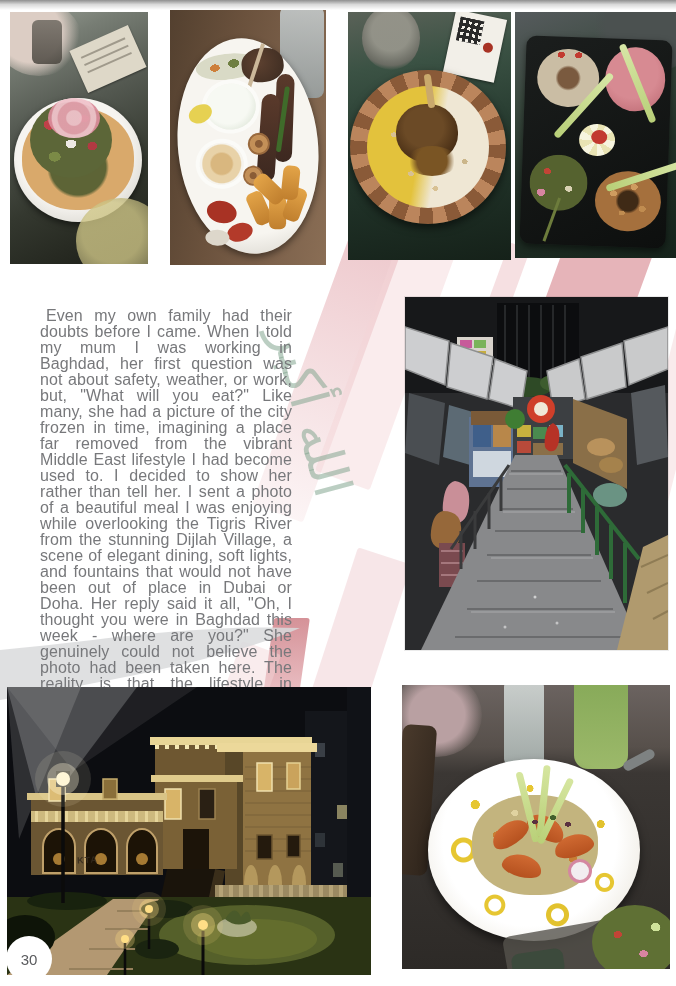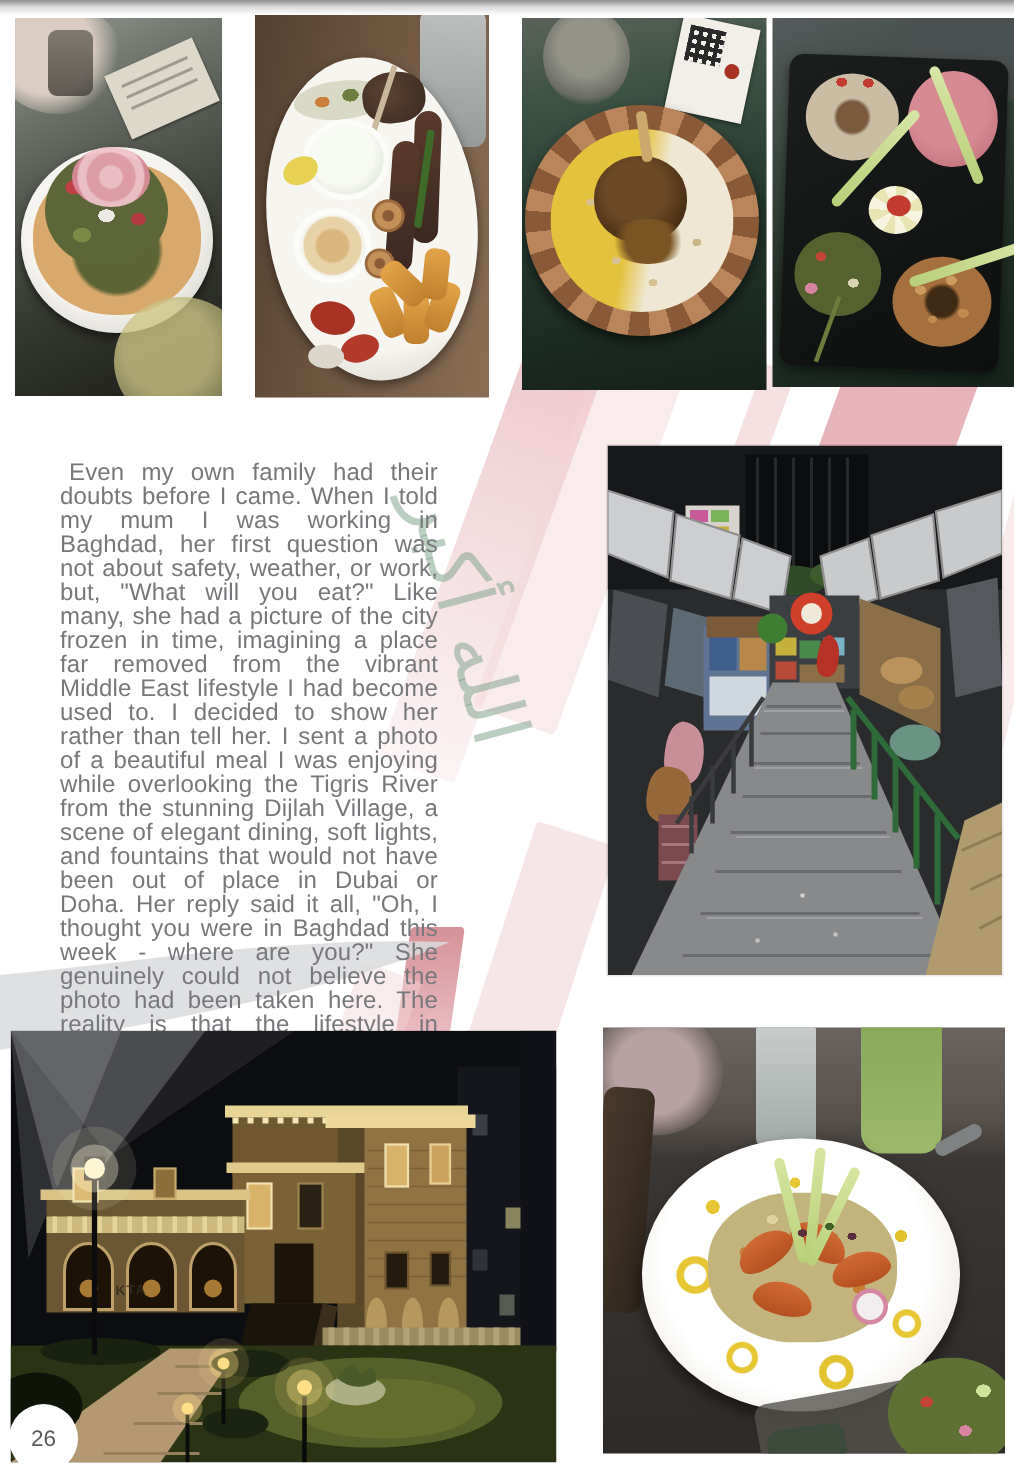--- a/index.html
+++ b/index.html
@@ -657,16 +657,16 @@
       <div class="leaf lf2"></div>
       <div class="leaf lf3"></div>
       <div class="micro"></div>
     </div>
     <div class="tray-edge"></div>
     <div class="coaster"></div>
     <div class="side-salad"></div>
   </div>
 
   <div class="page-badge">
-    <span>26</span>
+    <span>30</span>
   </div>
 
 </div>
 
 </body></html>

